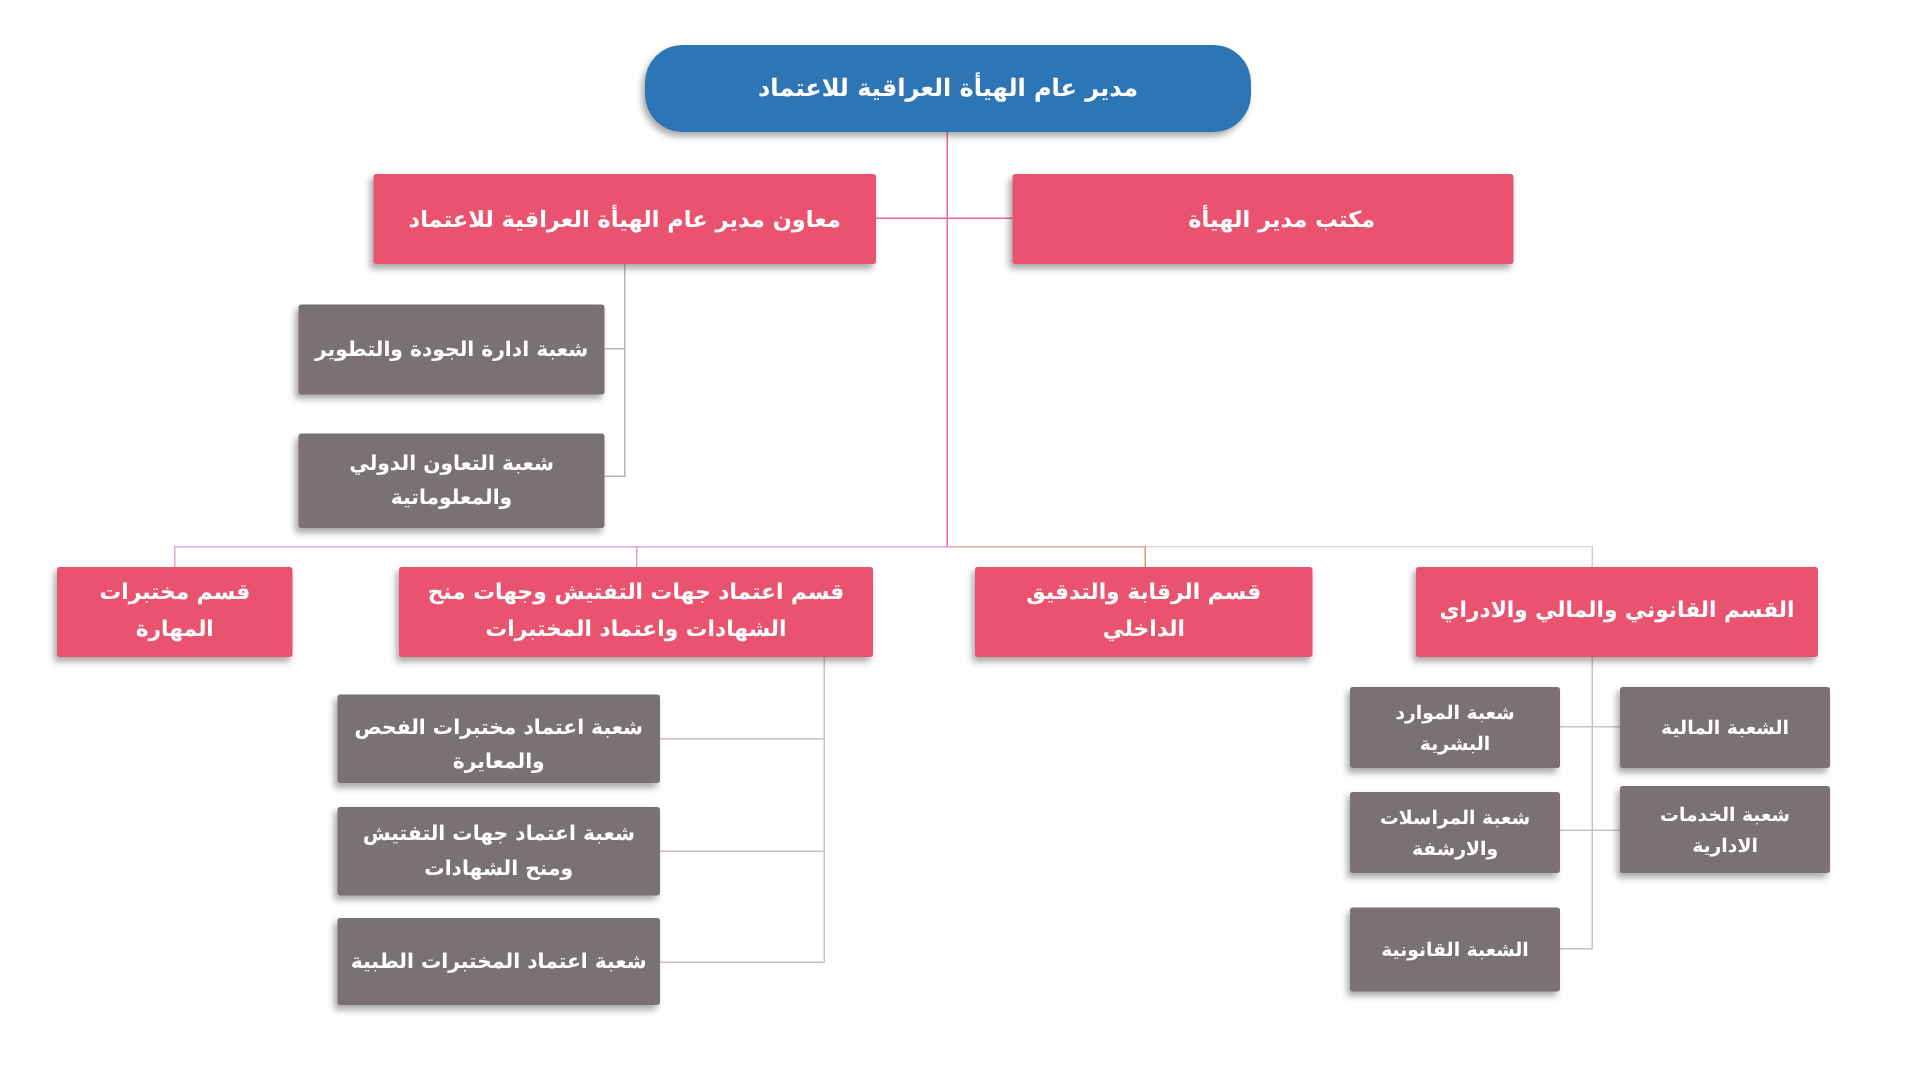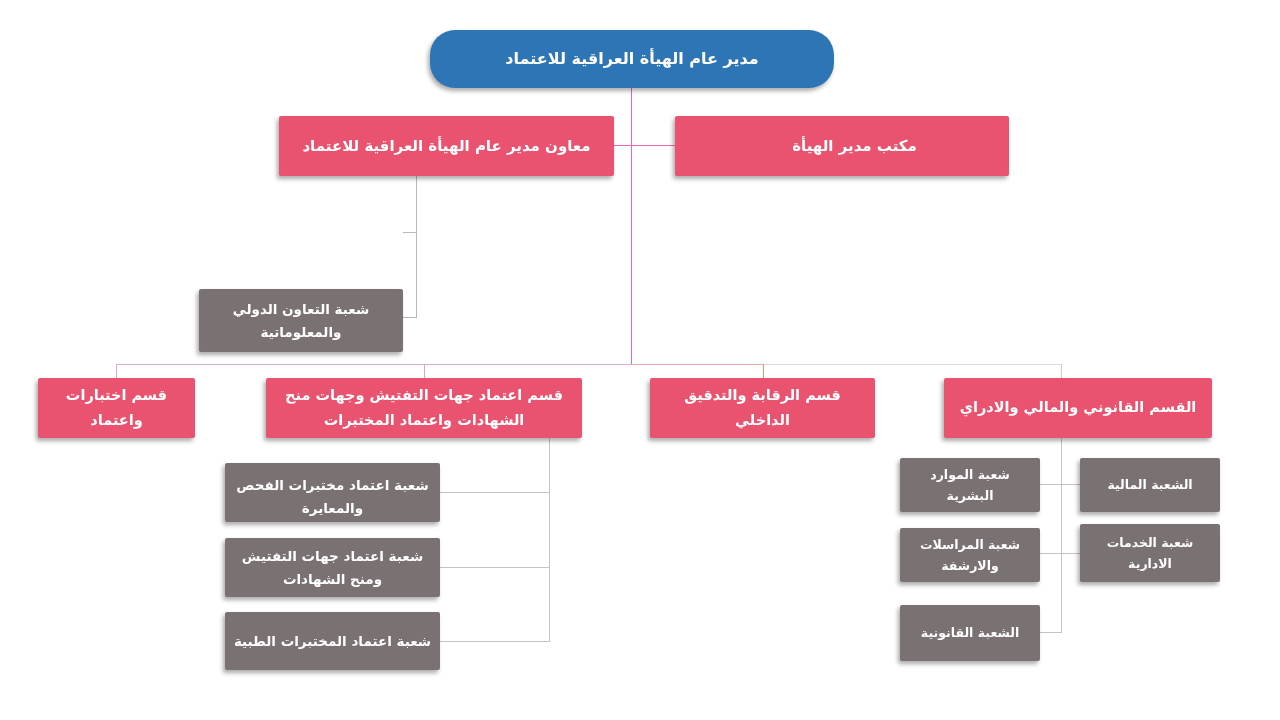--- a/index.html
+++ b/index.html
@@ -50,33 +50,36 @@
 
   <div class="line v" style="left:1061px;top:438px;height:195px;background:#c9c2c2;"></div>
   <div class="line h" style="left:1040px;top:484px;width:40px;background:#c9c2c2;"></div>
   <div class="line h" style="left:1040px;top:553px;width:40px;background:#c9c2c2;"></div>
   <div class="line h" style="left:1040px;top:632px;width:22px;background:#c9c2c2;"></div>
 
   <div class="node root" style="left:430px;top:30px;width:404px;height:58px;">
     <span>مدير عام الهيأة العراقية للاعتماد</span>
   </div>
 
-  <div class="node dept lv2" style="left:249px;top:116px;width:335px;height:60px;margin-left:30px;">
+  <div class="node dept lv2" style="left:249px;top:116px;width:335px;height:60px;">
     <span>معاون مدير عام الهيأة العراقية للاعتماد</span>
   </div>
   <div class="node dept lv2" style="left:675px;top:116px;width:334px;height:60px;padding-left:31px;">
     <span>مكتب مدير الهيأة</span>
   </div>
 
+  <div class="node section" style="left:199px;top:203px;width:204px;height:60px;">
+    <span>شعبة ادارة الجودة والتطوير</span>
+  </div>
   <div class="node section" style="left:199px;top:289px;width:204px;height:63px;">
     <span>شعبة التعاون الدولي والمعلوماتية</span>
   </div>
 
   <div class="node dept" style="left:38px;top:378px;width:157px;height:60px;">
-    <span>قسم اختبارات واعتماد</span>
+    <span>قسم مختبرات المهارة</span>
   </div>
   <div class="node dept" style="left:266px;top:378px;width:316px;height:60px;">
     <span>قسم اعتماد جهات التفتيش وجهات منح الشهادات واعتماد المختبرات</span>
   </div>
   <div class="node dept" style="left:650px;top:378px;width:225px;height:60px;">
     <span>قسم الرقابة والتدقيق الداخلي</span>
   </div>
   <div class="node dept" style="left:944px;top:378px;width:268px;height:60px;">
     <span>القسم القانوني والمالي والادراي</span>
   </div>

